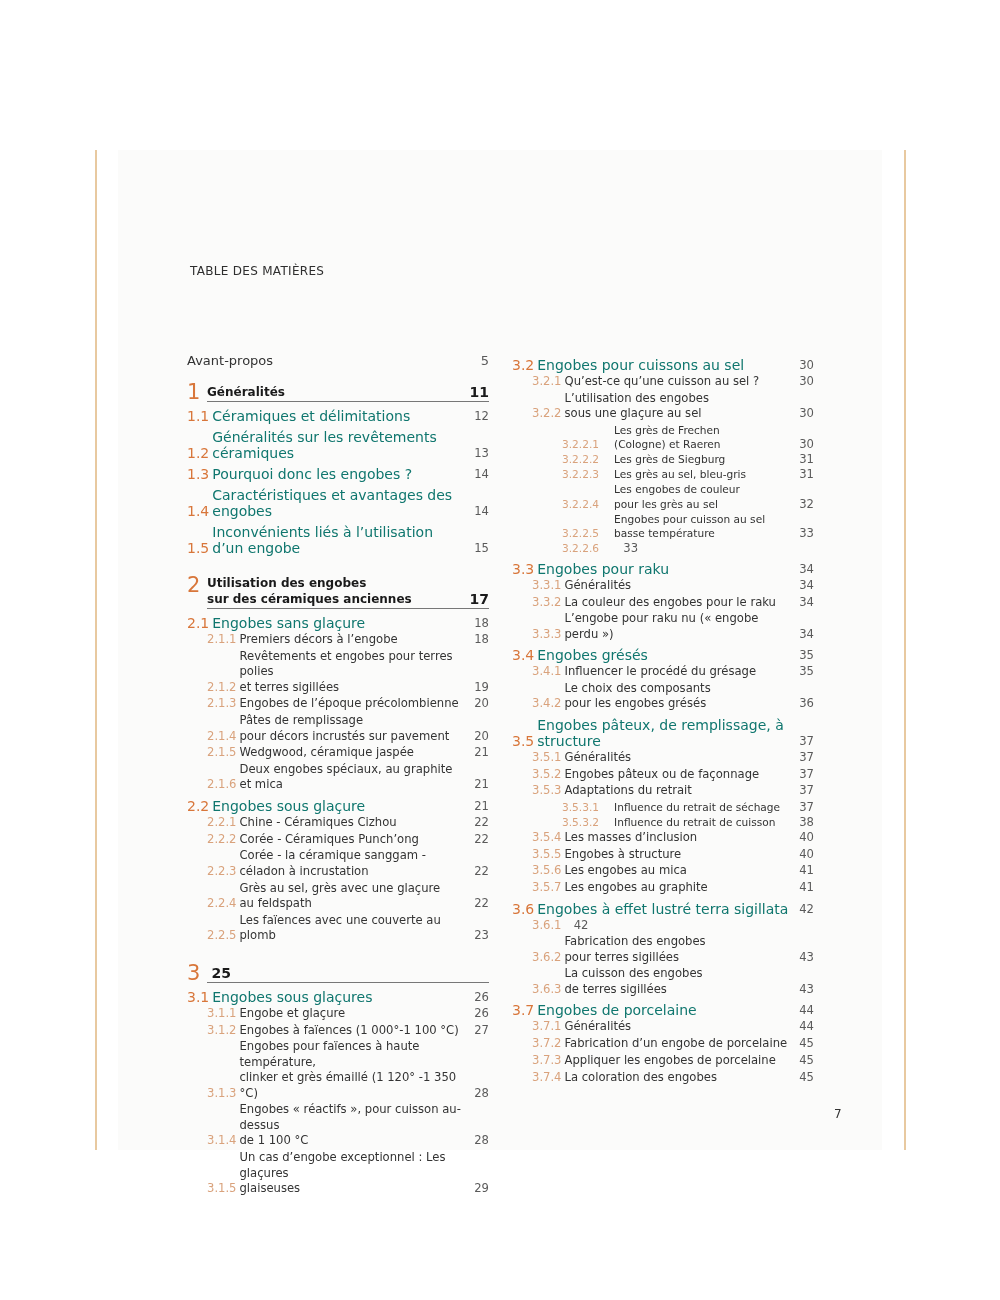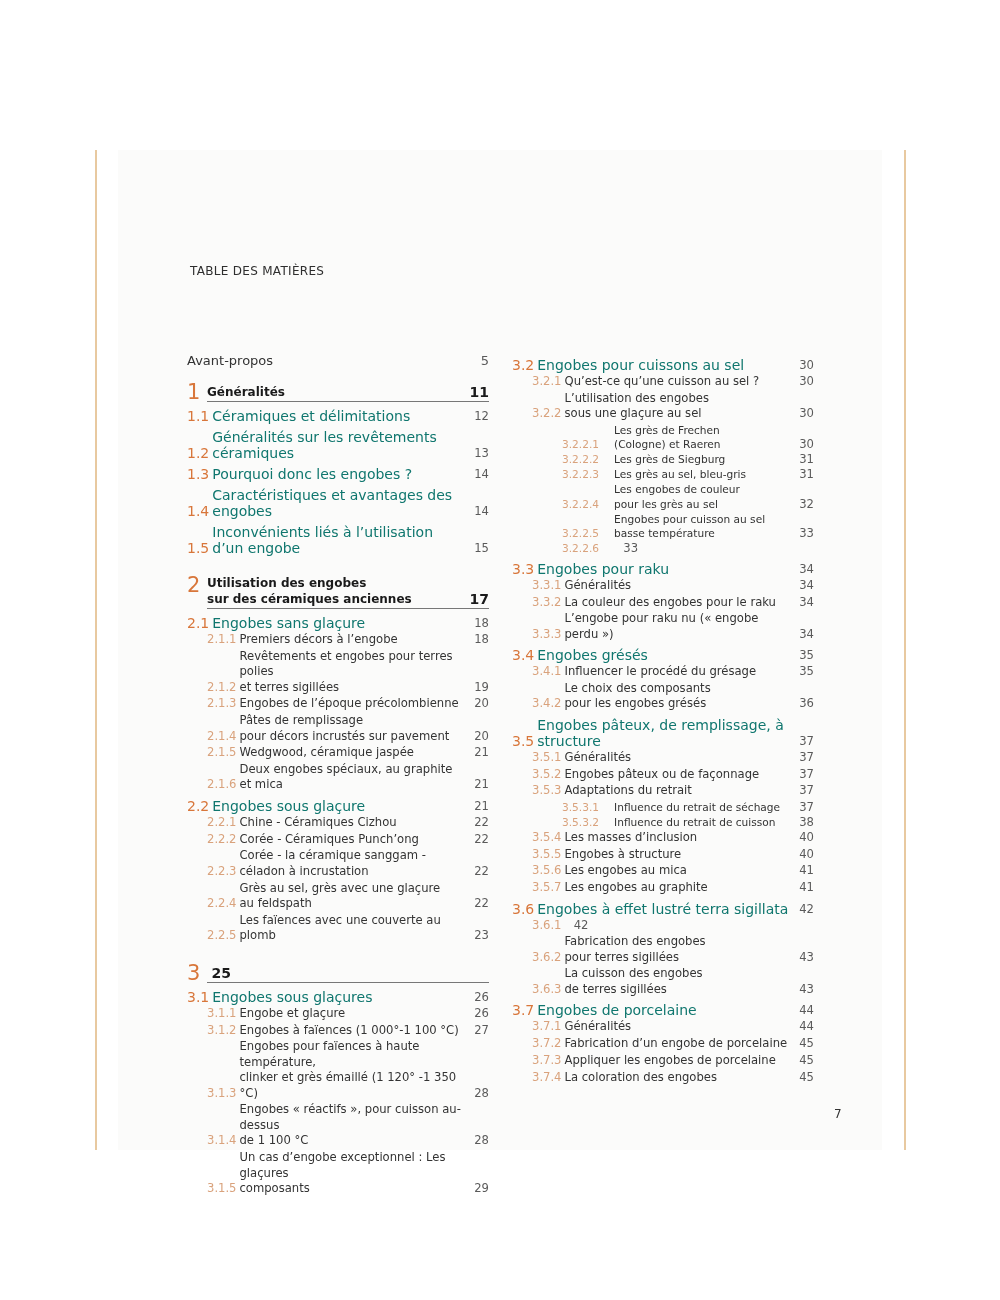--- a/index.html
+++ b/index.html
@@ -215,21 +215,21 @@
       </div>
       <div class="row sub">
         <span class="num">3.1.4</span>
         <span class="text">Engobes « réactifs », pour cuisson au-dessus
 de 1 100 °C</span>
         <span class="page">28</span>
       </div>
       <div class="row sub">
         <span class="num">3.1.5</span>
         <span class="text">Un cas d’engobe exceptionnel : Les glaçures
-composants</span>
+glaiseuses</span>
         <span class="page">29</span>
       </div>
     </div>
 </div>
 
 <div class="col col-right">
   <div>
       <div class="row sec">
         <span class="num">3.2</span>
         <span class="text">Engobes pour cuissons au sel</span>

